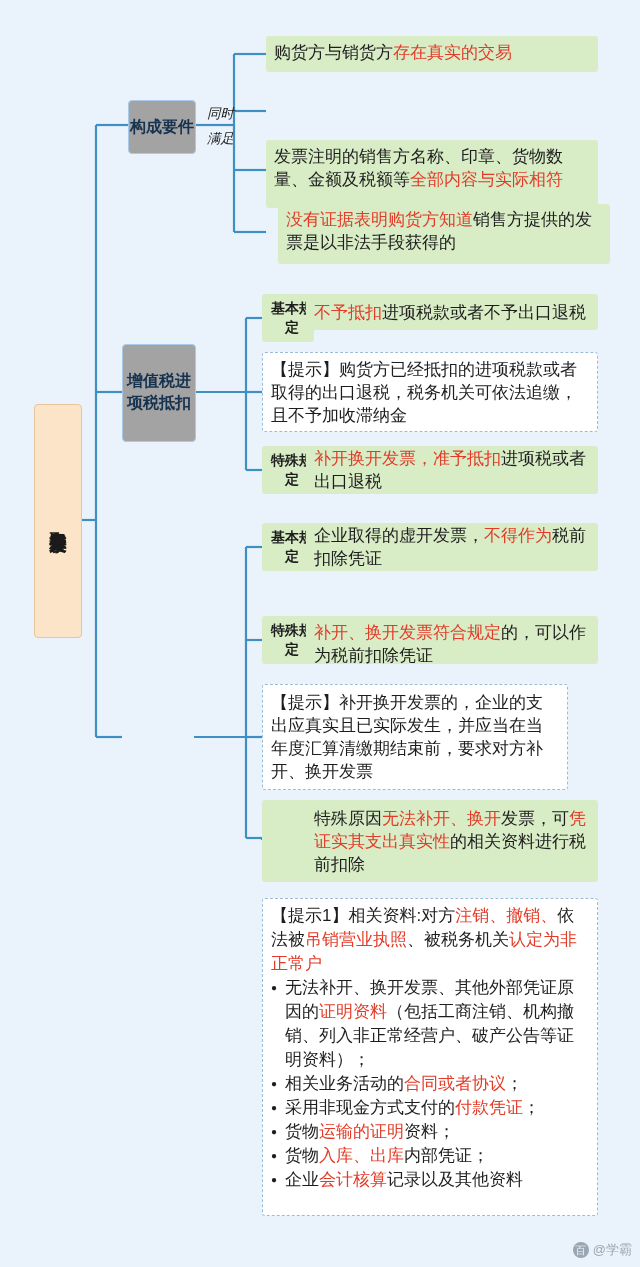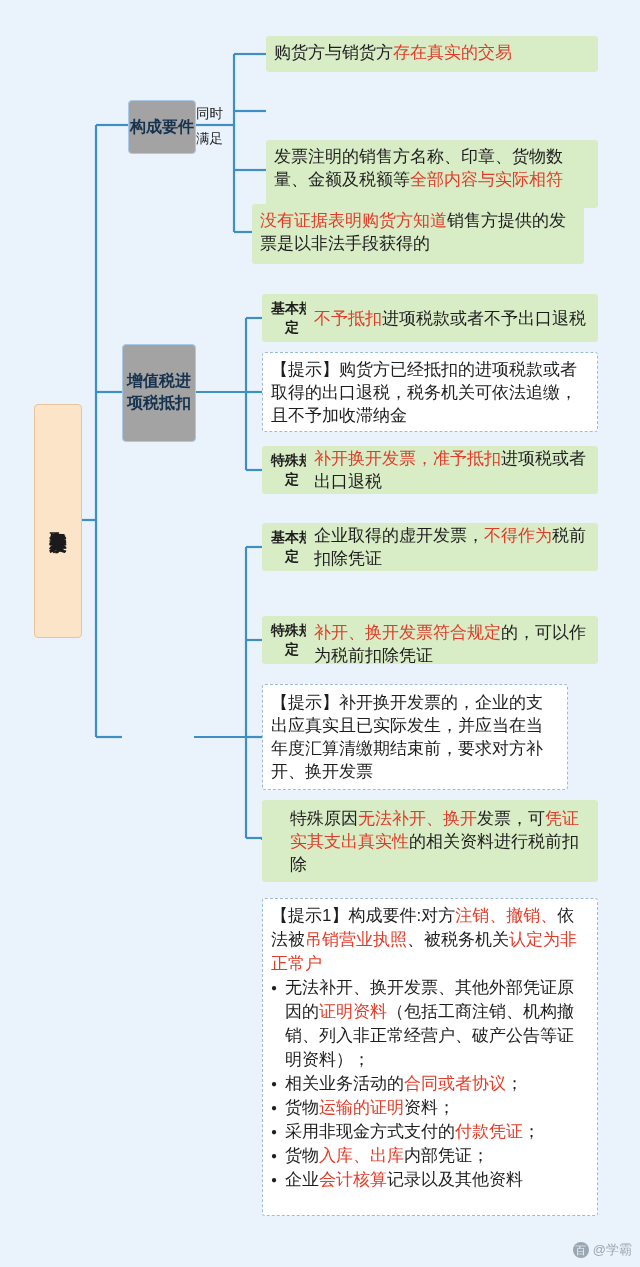--- a/index.html
+++ b/index.html
@@ -46,21 +46,22 @@
   .box.white{background:#ffffff;border:1px dashed #9bbcd8;}
   .box.plainwhite{background:#ffffff;border:1px dashed #9bbcd8;}
   .r{color:#e23b27;}
   .bullet-list{margin:0;padding-left:0;list-style:none;}
   .bullet-list li{position:relative;padding-left:14px;}
   .bullet-list li:before{content:"●";position:absolute;left:0;top:0;font-size:10px;line-height:23px;}
 
   
   .midlabel{
     position:absolute;font-size:13.5px;line-height:20px;color:#1d1d1d;
-    text-align:left;
+    text-align:right;
+    font-style:italic;
   }
 
   
   .watermark{
     position:absolute;right:8px;bottom:8px;
     display:flex;align-items:center;gap:4px;
     color:#9aa6b1;font-size:13px;
   }
   .wm-badge{
     width:16px;height:16px;border-radius:50%;
@@ -124,28 +125,28 @@
     <span>增值税进项税抵扣</span>
   </div>
 
 
   <div class="box green" style="left:266px;top:36px;width:332px;height:36px;">
     <span><span class="">购货方与销货方</span><span class="r">存在真实的交易</span></span>
   </div>
   <div class="box green" style="left:266px;top:140px;width:332px;height:68px;">
     <span><span class="">发票注明的销售方名称、印章、货物数量、金额及税额等</span><span class="r">全部内容与实际相符</span></span>
   </div>
-  <div class="box green" style="left:252px;top:204px;width:332px;height:60px;">
+  <div class="box green" style="left:278px;top:204px;width:332px;height:60px;font-family:Liberation Mono, monospace;">
     <span><span class="r">没有证据表明购货方知道</span><span class="">销售方提供的发票是以非法手段获得的</span></span>
   </div>
 
   <div class="tag" style="left:262px;top:294px;width:44px;height:48px;">
     <span>基本规定</span>
   </div>
-  <div class="box green" style="left:306px;top:294px;width:292px;height:48px;display:flex;align-items:center;">
+  <div class="box green" style="left:306px;top:294px;width:292px;height:36px;display:flex;align-items:center;">
     <span><span class="r">不予抵扣</span><span class="">进项税款或者不予出口退税</span></span>
   </div>
 
   <div class="box white" style="left:262px;top:352px;width:336px;height:80px;display:flex;align-items:center;">
     <span><span class="">【提示】购货方已经抵扣的进项税款或者取得的出口退税，税务机关可依法追缴，且不予加收滞纳金</span></span>
   </div>
 
   <div class="tag" style="left:262px;top:446px;width:44px;height:48px;">
     <span>特殊规定</span>
   </div>
@@ -167,31 +168,31 @@
     <span><span class="r">补开、换开发票符合规定</span><span class="">的，可以作为税前扣除凭证</span></span>
   </div>
 
   <div class="box white" style="left:262px;top:684px;width:306px;height:106px;display:flex;align-items:center;">
     <span><span class="">【提示】补开换开发票的，企业的支出应真实且已实际发生，并应当在当年度汇算清缴期结束前，要求对方补开、换开发票</span></span>
   </div>
 
   <div class="tag" style="left:262px;top:814px;width:44px;height:48px;">
     <span>特殊规定</span>
   </div>
-  <div class="box green" style="left:262px;top:800px;width:336px;height:82px;padding-left:28px;display:flex;align-items:center;">
+  <div class="box green" style="left:262px;top:800px;width:336px;height:82px;padding-left:52px;display:flex;align-items:center;">
     <span><span class="">特殊原因</span><span class="r">无法补开、换开</span><span class="">发票，可</span><span class="r">凭证实其支出真实性</span><span class="">的相关资料进行税前扣除</span></span>
   </div>
 
   <div class="box plainwhite" style="left:262px;top:898px;width:336px;height:318px;line-height:24px;">
-    <div><span class="">【提示1】构成要件:对方</span><span class="r">注销、撤销、</span><span class="">依法被</span><span class="r">吊销营业执照</span><span class="">、被税务机关</span><span class="r">认定为非正常户</span></div>
+    <div><span class="">【提示1】相关资料:对方</span><span class="r">注销、撤销、</span><span class="">依法被</span><span class="r">吊销营业执照</span><span class="">、被税务机关</span><span class="r">认定为非正常户</span></div>
     <ul class="bullet-list">
         <li><span class="">无法补开、换开发票、其他外部凭证原因的</span><span class="r">证明资料</span><span class="">（包括工商注销、机构撤销、列入非正常经营户、破产公告等证明资料）；</span></li>
         <li><span class="">相关业务活动的</span><span class="r">合同或者协议</span><span class="">；</span></li>
+        <li><span class="">采用非现金方式支付的</span><span class="r">付款凭证</span><span class="">；</span></li>
         <li><span class="">货物</span><span class="r">运输的证明</span><span class="">资料；</span></li>
-        <li><span class="">采用非现金方式支付的</span><span class="r">付款凭证</span><span class="">；</span></li>
         <li><span class="">货物</span><span class="r">入库、出库</span><span class="">内部凭证；</span></li>
         <li><span class="">企业</span><span class="r">会计核算</span><span class="">记录以及其他资料</span></li>
       </ul>
   </div>
 
   <div class="watermark">
     <span class="wm-badge">百</span>
     <span>@学霸</span>
   </div>
 

